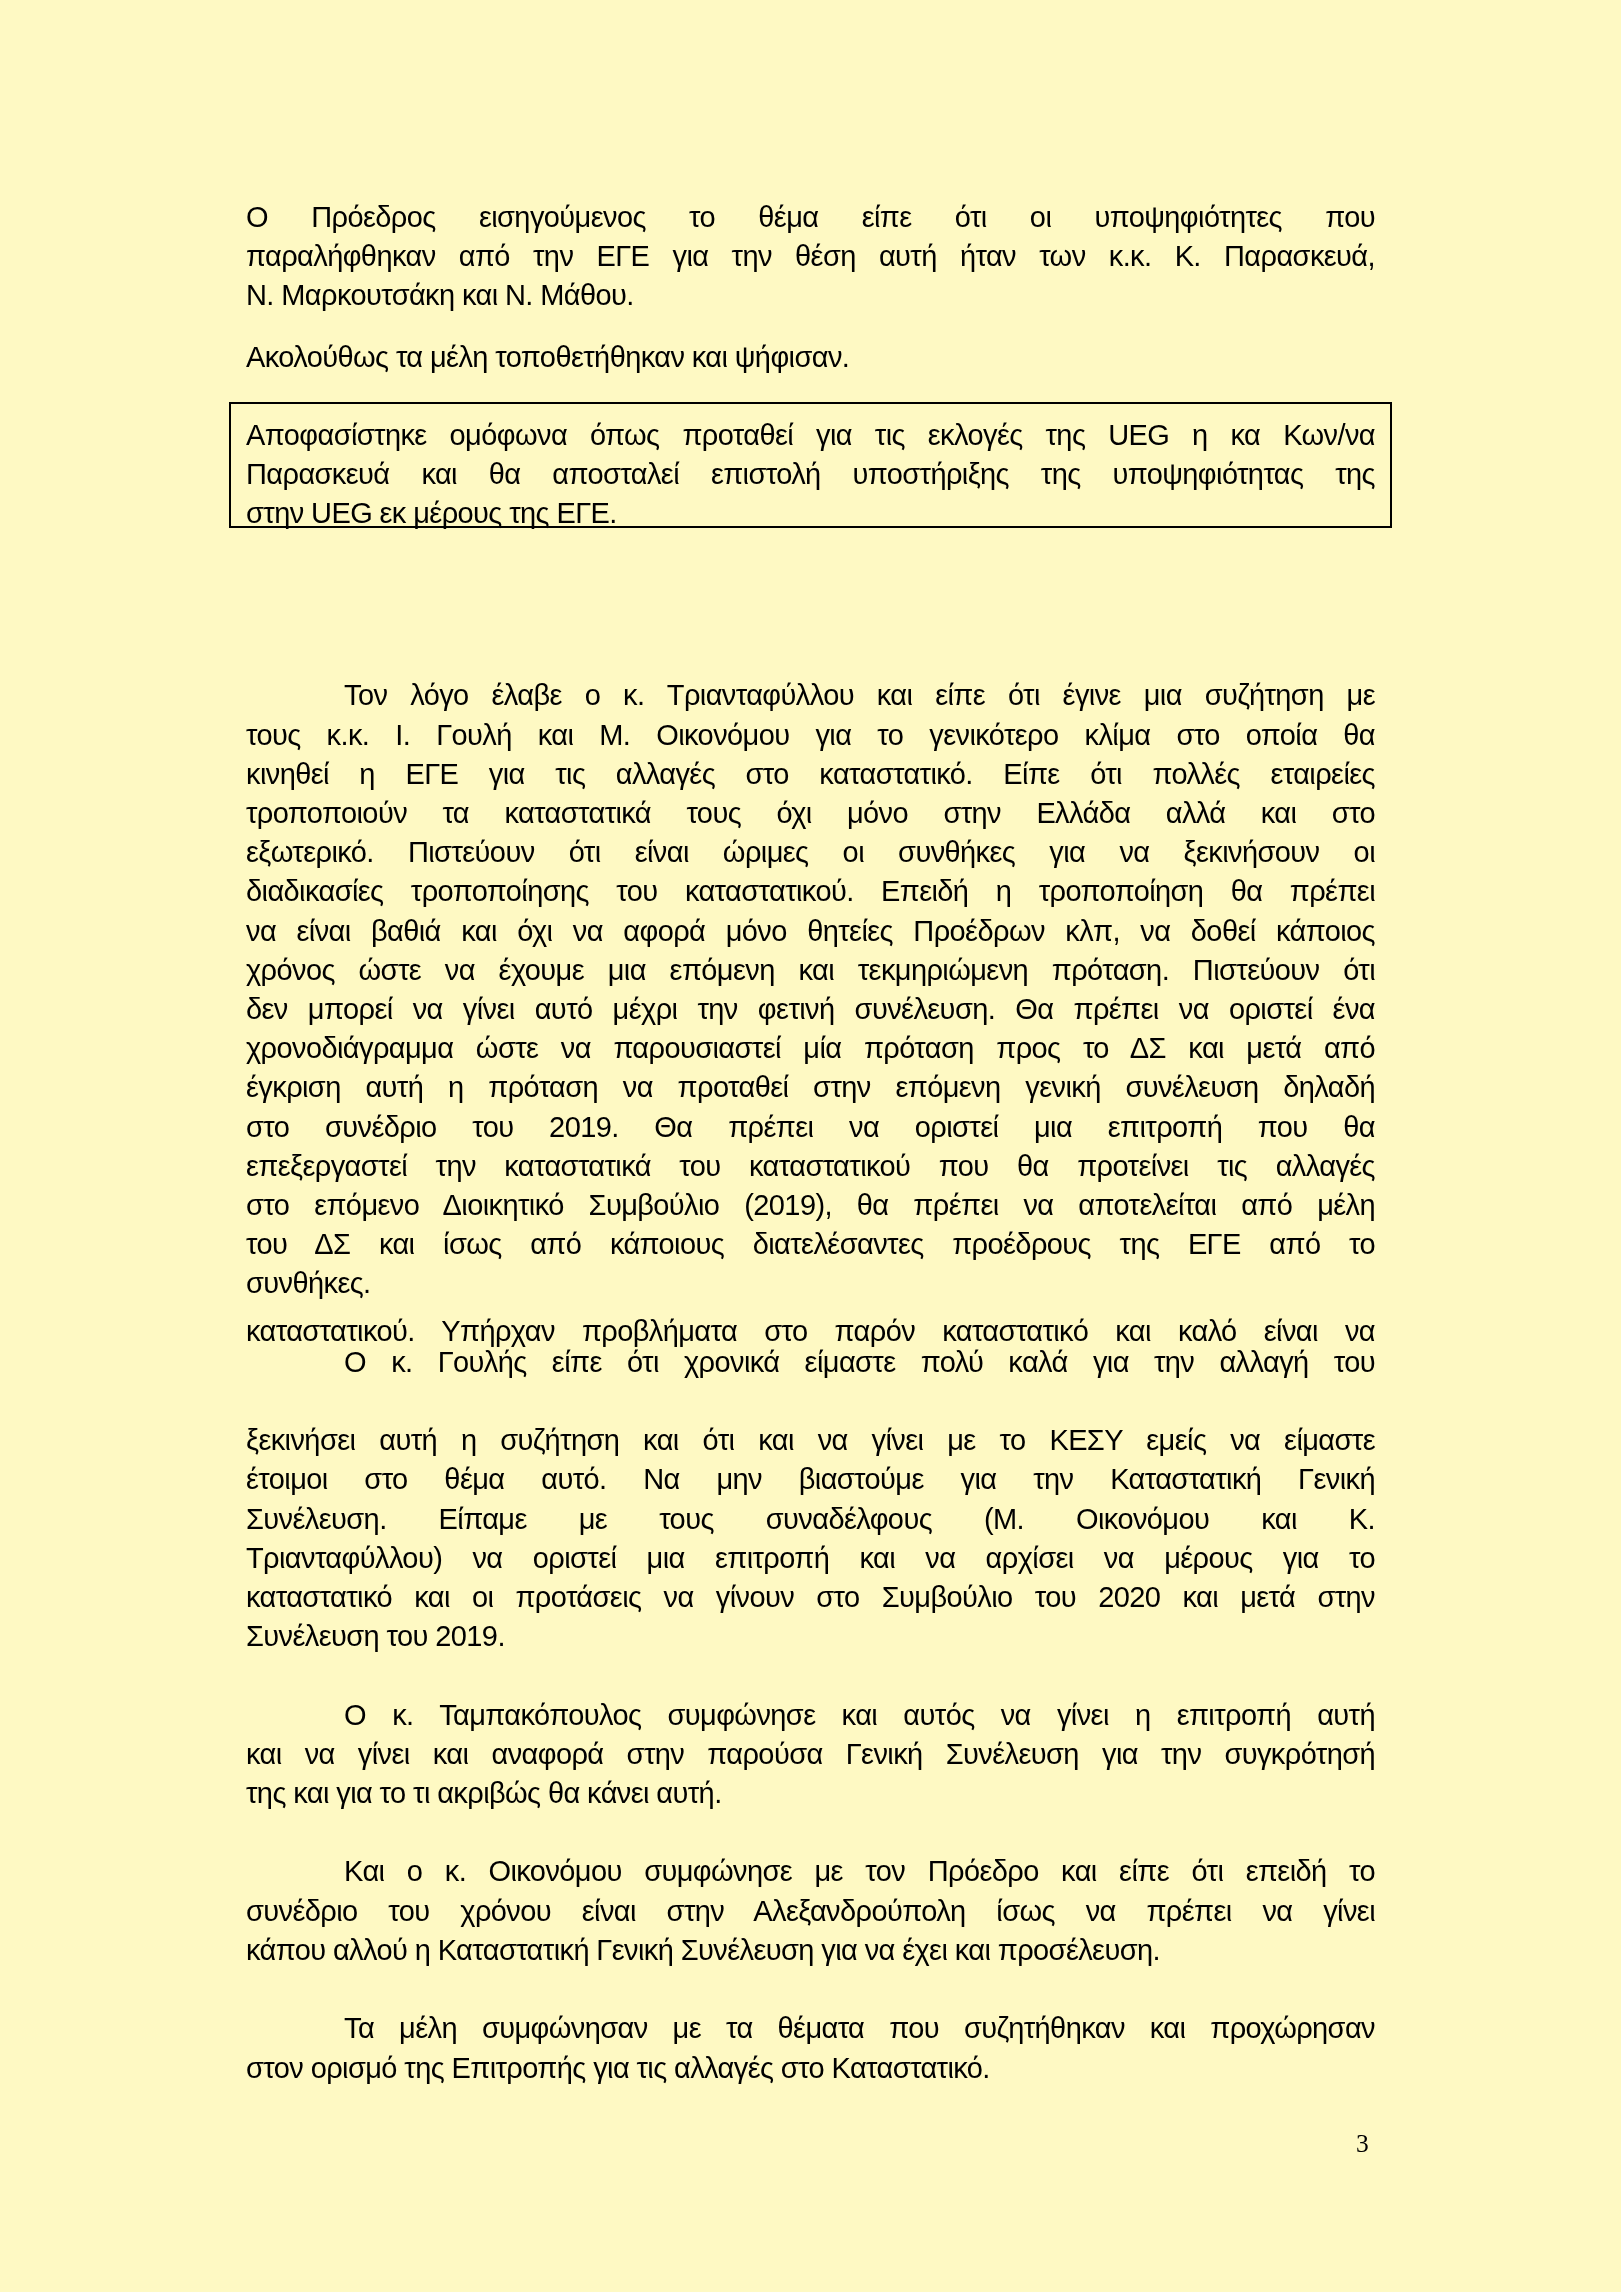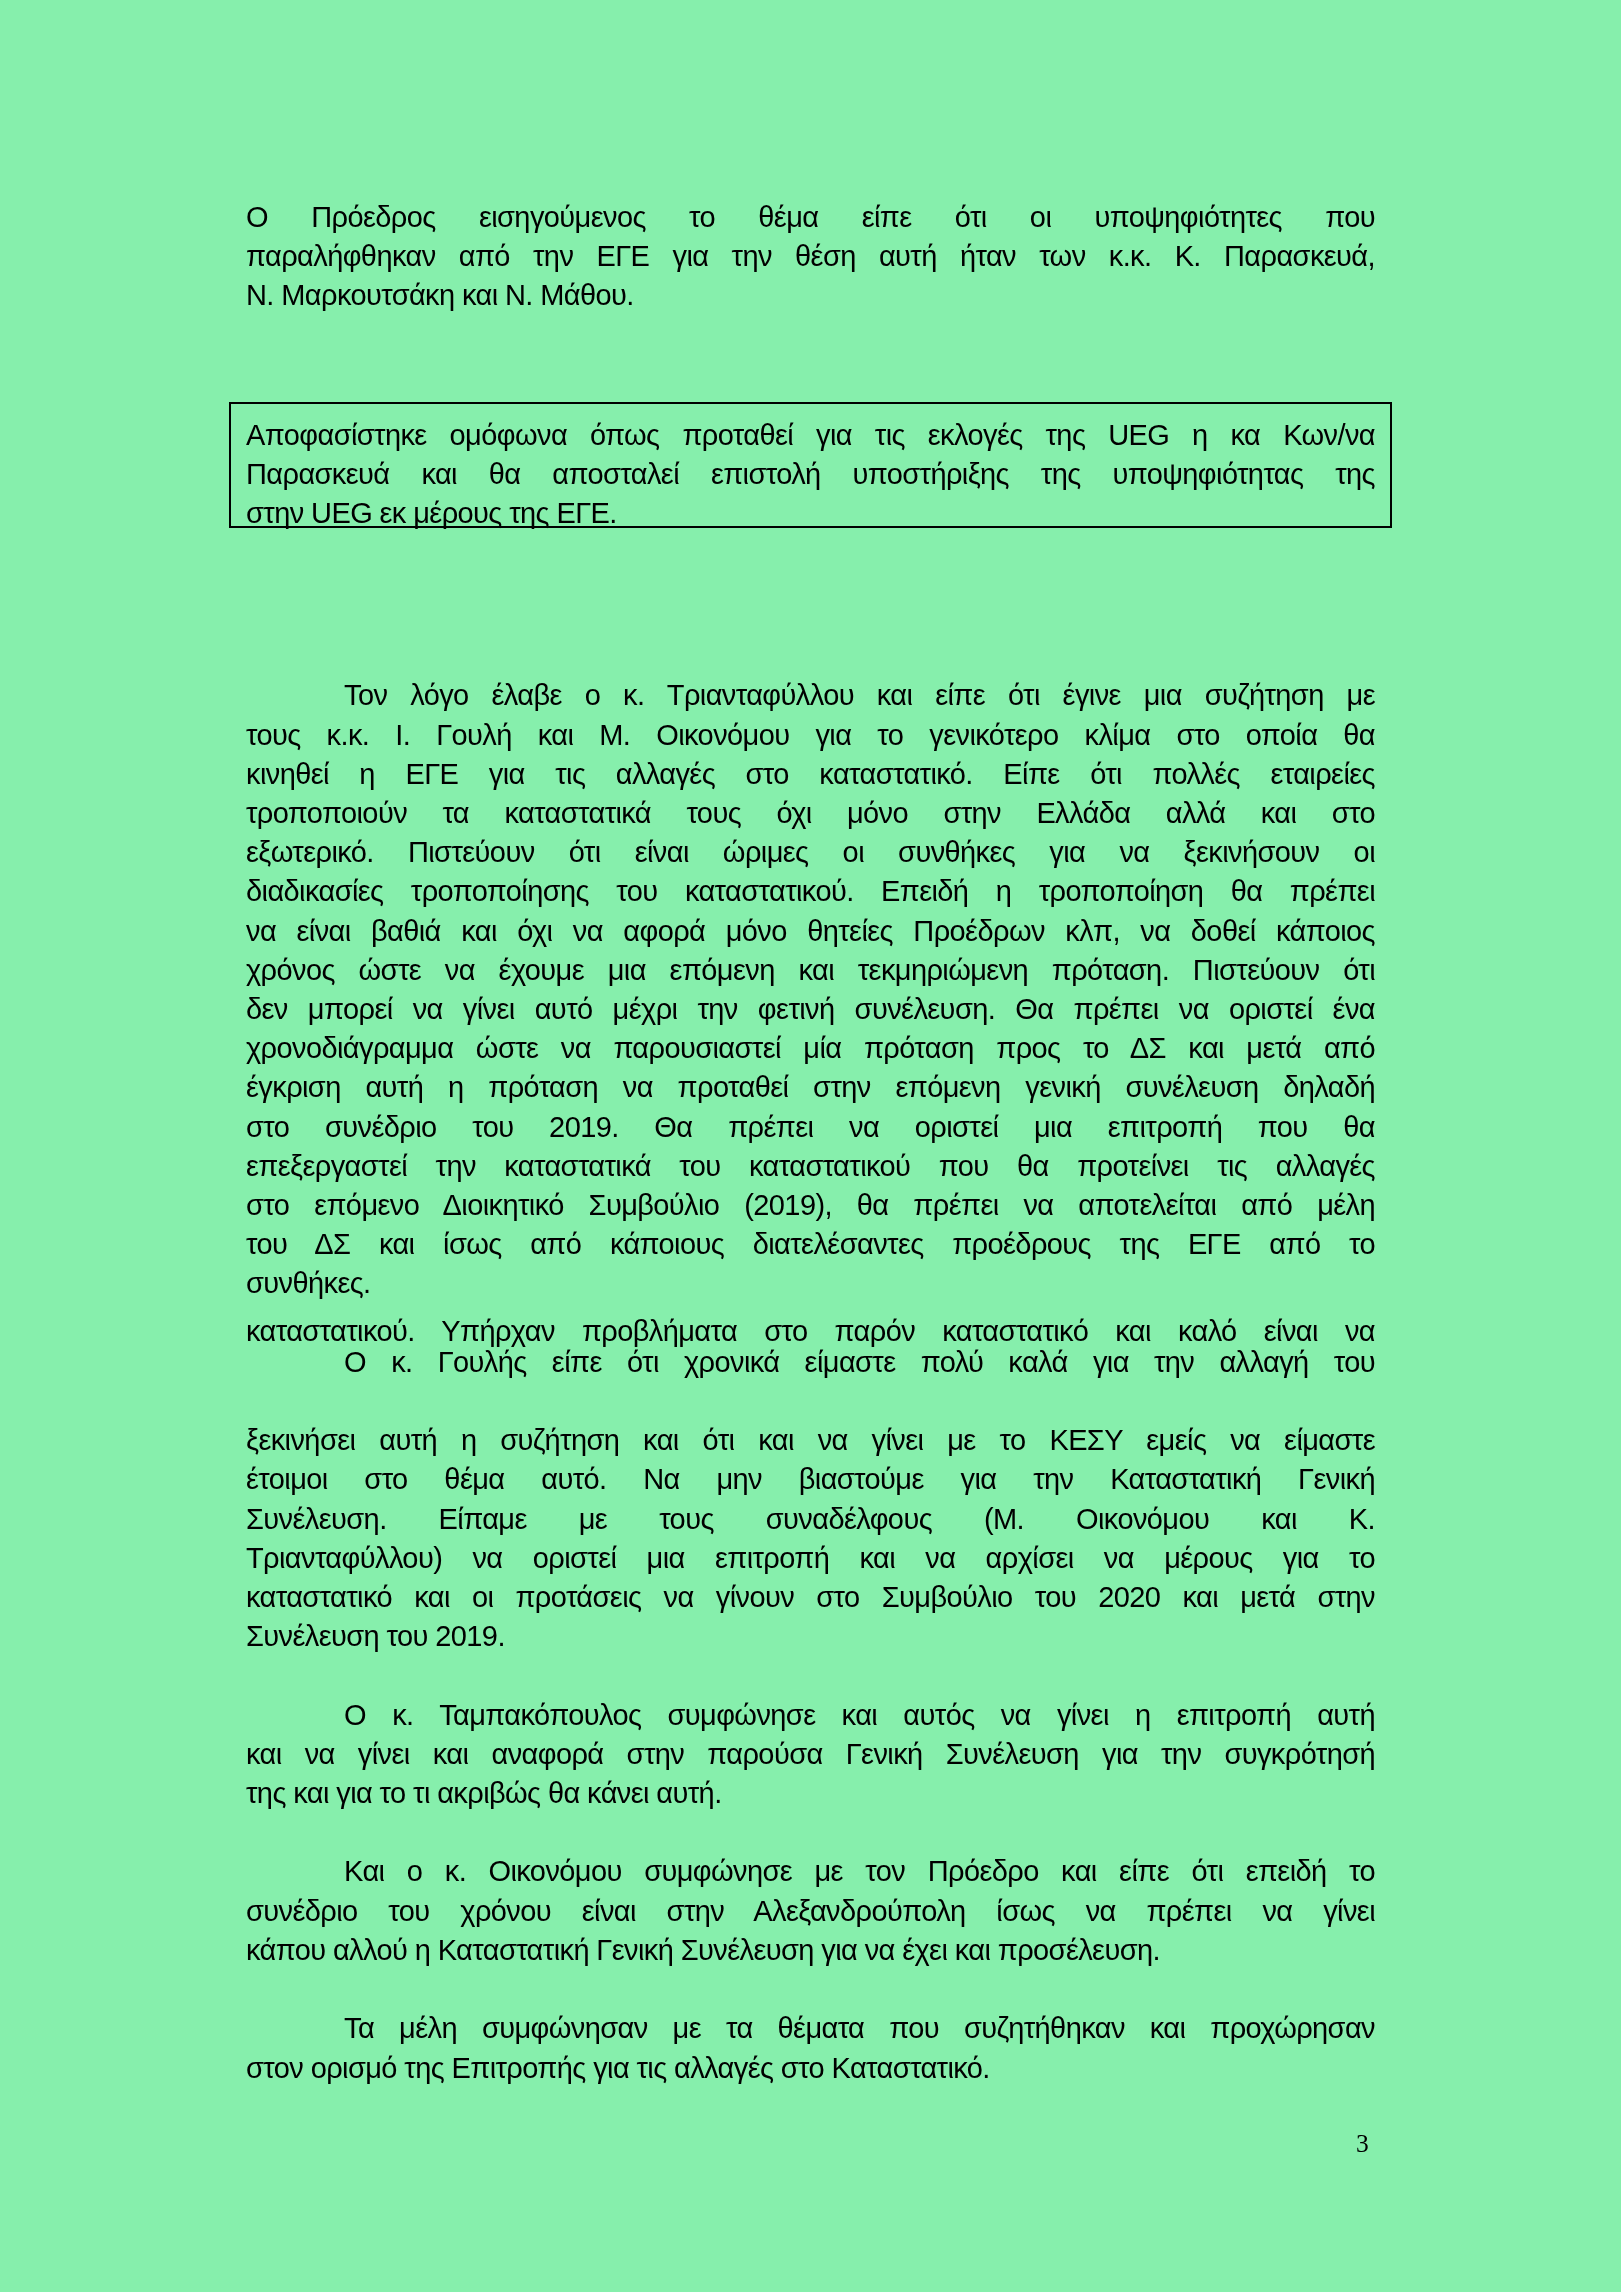--- a/index.html
+++ b/index.html
@@ -1,17 +1,17 @@
 <!DOCTYPE html>
 <html><head>
 <meta charset="utf-8">
 <style>
   html, body { margin: 0; padding: 0; background: #ffffff; }
   body { width: 1621px; height: 2293px; position: relative; overflow: hidden; }
-  .page { position: absolute; left: 0; top: 0; width: 1621px; height: 2293px; background: #86efac; }
+  .page { position: absolute; left: 0; top: 0; width: 1621px; height: 2293px; background: #fef9c3; }
   .line {
     position: absolute;
     left: 246px;
     width: 1129px;
     font-family: "Liberation Sans", sans-serif;
     font-size: 29px;
     line-height: 39px;
     height: 39px;
     color: #000000;
     white-space: nowrap;
@@ -56,20 +56,21 @@
 <body>
 
 <div class="page">
 
   <div>
     <div class="line" style="top:198px">Ο Πρόεδρος εισηγούμενος το θέμα είπε ότι οι υποψηφιότητες που</div>
     <div class="line" style="top:237px">παραλήφθηκαν από την ΕΓΕ για την θέση αυτή ήταν των κ.κ. Κ. Παρασκευά,</div>
     <div class="line last" style="top:276px">Ν. Μαρκουτσάκη και Ν. Μάθου.</div>
   </div>
 
+  <div class="line last" style="top:338px">Ακολούθως τα μέλη τοποθετήθηκαν και ψήφισαν.</div>
 
   <div class="decision-box"></div>
   <div>
     <div class="line" style="top:416px">Αποφασίστηκε ομόφωνα όπως προταθεί για τις εκλογές της UEG η κα Κων/να</div>
     <div class="line" style="top:455px">Παρασκευά και θα αποσταλεί επιστολή υποστήριξης της υποψηφιότητας της</div>
     <div class="line last" style="top:494px">στην UEG εκ μέρους της ΕΓΕ.</div>
   </div>
 
 
   <div>

